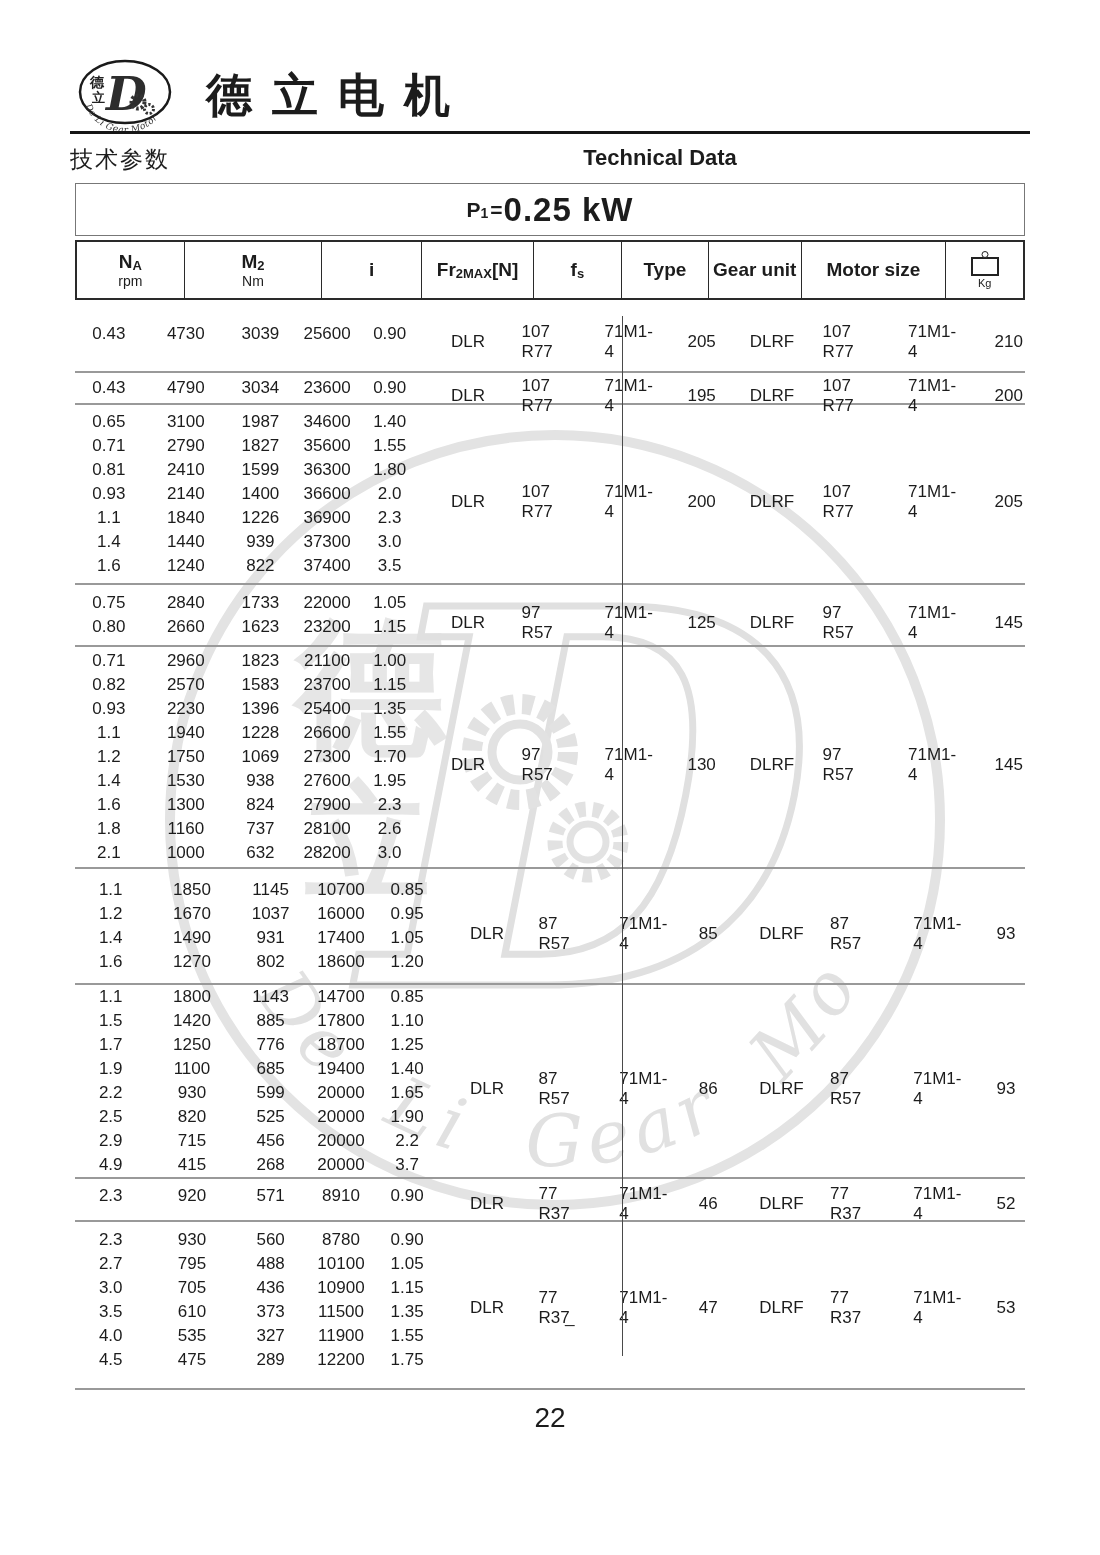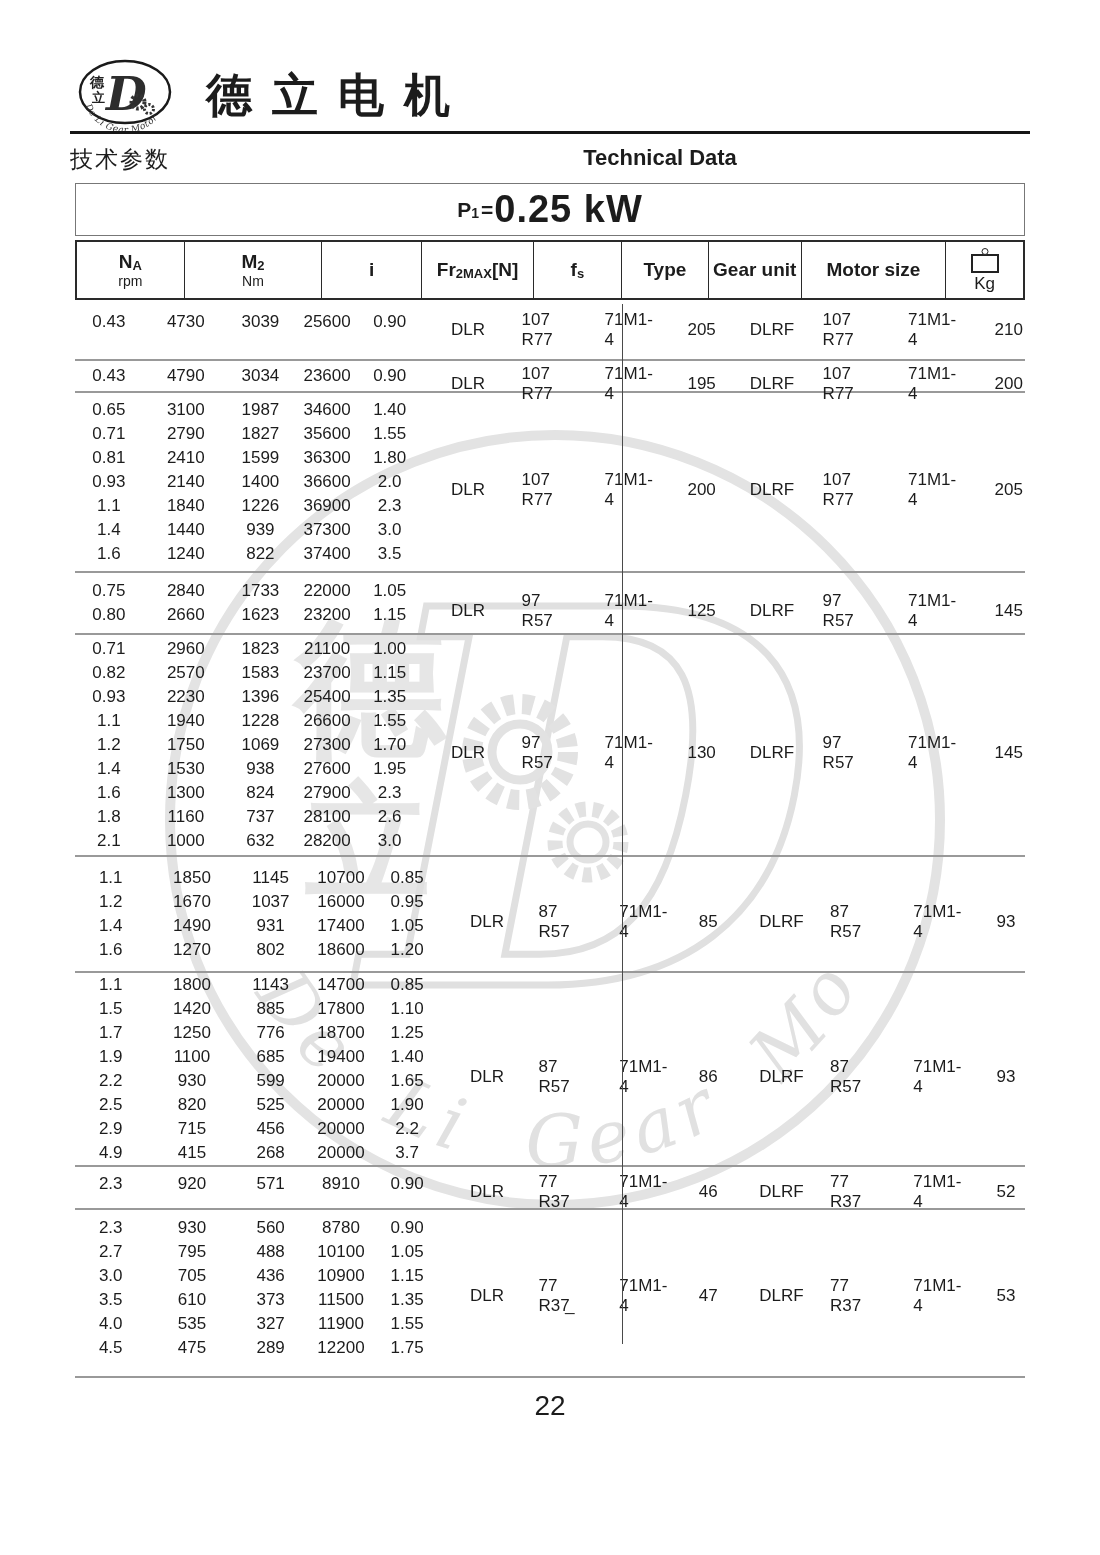--- a/index.html
+++ b/index.html
@@ -17,34 +17,34 @@
   .section-head{position:relative;margin-top:10px;height:30px;}
   .st-cn{font-size:23px;letter-spacing:2px;}
   .st-en{position:absolute;left:0;right:0;top:1px;text-align:center;transform:translateX(110px);
          font-weight:bold;font-size:22px;}
   
   .power-box{margin:9px 5px 0 5px;border:1.5px solid #777;height:51px;
              display:flex;align-items:center;justify-content:center;}
   .pw-small{font-weight:bold;font-size:21px;}
   .pw-sub{font-weight:bold;font-size:14px;position:relative;top:3px;}
   .pw-eq{font-weight:bold;font-size:21px;margin:0 1px 0 2px;}
-  .pw-big{font-weight:bold;font-size:38px;letter-spacing:1px;}
+  .pw-big{font-weight:bold;font-size:33px;letter-spacing:1px;}
   
-  .thead{margin:4px 5px 4px 5px;border:2px solid #2a2a2a;height:56px;display:grid;
+  .thead{margin:4px 5px 16px 5px;border:2px solid #2a2a2a;height:56px;display:grid;
          grid-template-columns:11.4% 14.5% 10.6% 11.8% 9.3% 9.2% 9.8% 15.3% 8.1%;}
   .hc{border-right:1.5px solid #2a2a2a;display:flex;flex-direction:column;
       align-items:center;justify-content:center;line-height:1.05;}
   .hc:last-child{border-right:none;}
   .hmain{font-weight:bold;font-size:19px;}
   .hsub{font-weight:bold;font-size:13px;position:relative;top:2px;}
   .hunit{font-size:14px;margin-top:2px;}
   .kg-icon{width:24px;height:15px;border:2px solid #222;position:relative;margin-top:6px;}
   .kg-icon::before{content:'';position:absolute;left:50%;top:-8px;transform:translateX(-50%);
       width:5px;height:5px;border:1.5px solid #222;border-radius:50%;background:#fff;}
-  .kg-label{font-size:17px;margin-top:2px;}
+  .kg-label{font-size:11px;margin-top:2px;}
   
   .tbody{margin:0 5px;position:relative;}
   .tbody::after{content:'';position:absolute;left:57.55%;top:0;bottom:34px;width:1.5px;background:#4a4a4a;}
   .band{display:flex;align-items:center;border-bottom:2px solid #999;padding:6px 0;}
   .band-left{width:57.55%;display:flex;flex-direction:column;justify-content:center;}
   .band-right{flex:1;display:flex;flex-direction:row;justify-content:center;}
   .band.top{align-items:flex-start;}
   .band.g1{padding-top:6px;padding-bottom:24px;}
   .band.g2{padding-top:3px;padding-bottom:2px;}
   .band.g3{padding-top:5px;padding-bottom:5px;}

